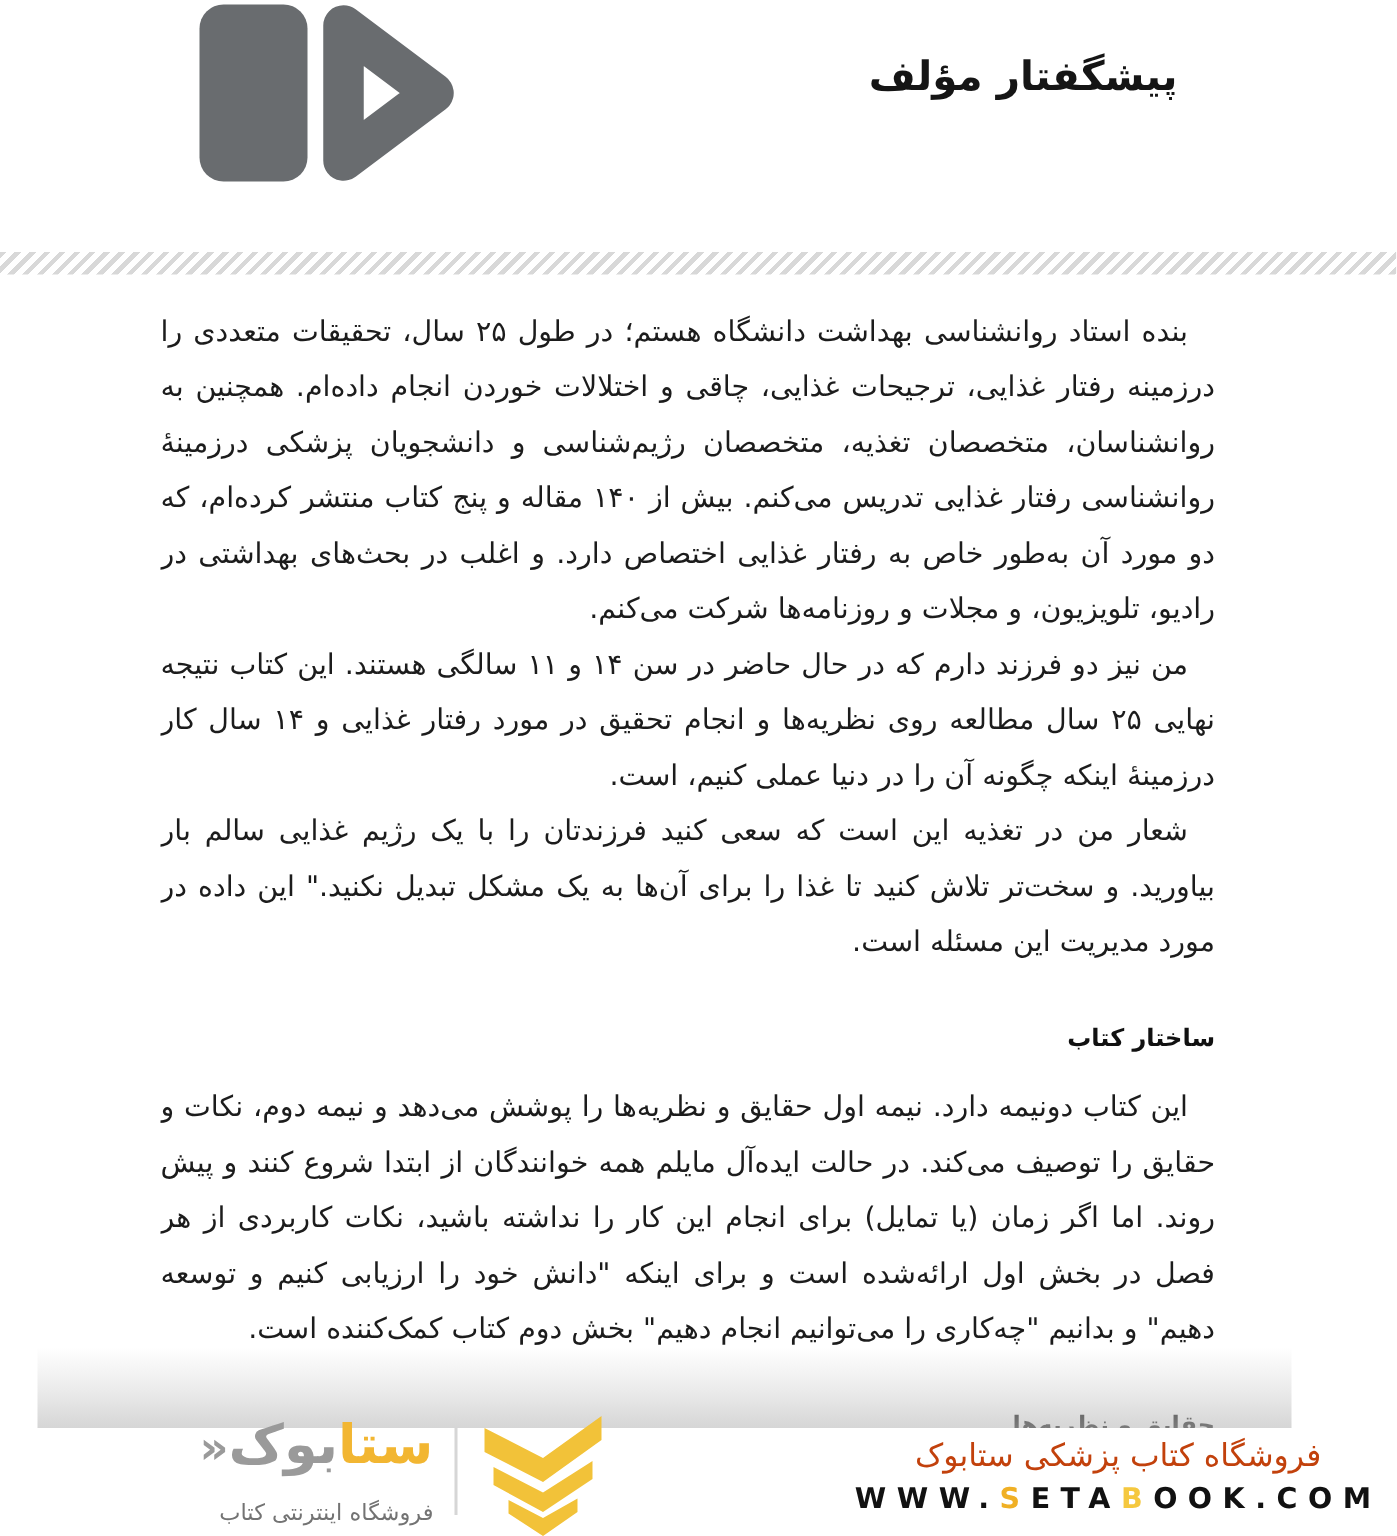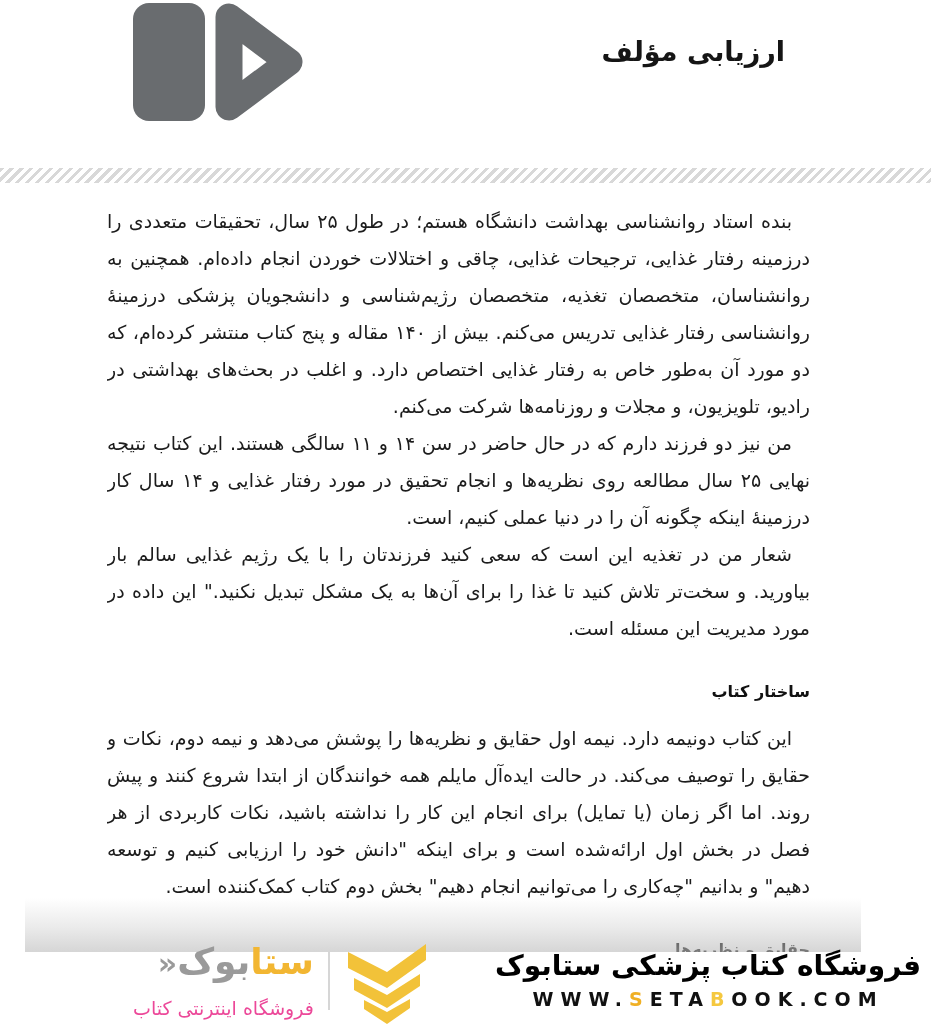--- a/index.html
+++ b/index.html
@@ -56,21 +56,21 @@
       rgba(188,188,188,0.62) 100%);
     pointer-events:none;
   }
   
   .footer-right{
     position:absolute;right:10px;bottom:14px;
     text-align:center;
   }
   .store-name{
     direction:rtl;
-    font-size:28px;font-weight:bold;color:#000000;
+    font-size:21px;font-weight:normal;color:#c2410c;
     margin-bottom:6px;
   }
   .website{
     font-size:19px;font-weight:bold;color:#111;
     letter-spacing:7px;
     font-family:"DejaVu Sans", sans-serif;
   }
   .website .yl1{color:#f0b025;}
   .website .yl2{color:#f5c83f;}
   .footer-left{
@@ -81,38 +81,38 @@
   .wordmark{
     direction:rtl;
     font-size:36px;font-weight:bold;line-height:36px;
     letter-spacing:1px;
   }
   .wordmark .wm-yellow{color:#f2b632;}
   .wordmark .wm-gray{color:#9a9a9a;}
   .wordmark .wm-chev{color:#9a9a9a;font-size:30px;}
   .tagline{
     direction:rtl;
-    font-size:19px;color:#ec4899;margin-top:15px;
+    font-size:15px;color:#737373;margin-top:15px;
   }
   .v-divider{width:2px;height:58px;background:#d6d6d6;}
   .chev-emblem{width:86px;height:86px;}
 </style>
 </head>
 <body>
 
 <div class="page">
 
   <div class="logo-mark">
     <div class="logo-rect"></div>
     <svg class="logo-play" viewBox="0 0 94 118" xmlns="http://www.w3.org/2000/svg">
       <polygon points="16,14 76,59 16,104" fill="#ffffff" stroke="#696c6f" stroke-width="27" stroke-linejoin="round"></polygon>
     </svg>
   </div>
 
-  <div class="page-title">ارزیابی مؤلف</div>
+  <div class="page-title">پیشگفتار مؤلف</div>
 
   <div class="hatch"></div>
 
   <div class="content">
     <p>بنده استاد روانشناسی بهداشت دانشگاه هستم؛ در طول ۲۵ سال، تحقیقات متعددی را درزمینه رفتار غذایی، ترجیحات غذایی، چاقی و اختلالات خوردن انجام داده‌ام. همچنین به روانشناسان، متخصصان تغذیه، متخصصان رژیم‌شناسی و دانشجویان پزشکی درزمینهٔ روانشناسی رفتار غذایی تدریس می‌کنم. بیش از ۱۴۰ مقاله و پنج کتاب منتشر کرده‌ام، که دو مورد آن به‌طور خاص به رفتار غذایی اختصاص دارد. و اغلب در بحث‌های بهداشتی در رادیو، تلویزیون، و مجلات و روزنامه‌ها شرکت می‌کنم.</p>
     <p>من نیز دو فرزند دارم که در حال حاضر در سن ۱۴ و ۱۱ سالگی هستند. این کتاب نتیجه نهایی ۲۵ سال مطالعه روی نظریه‌ها و انجام تحقیق در مورد رفتار غذایی و ۱۴ سال کار درزمینهٔ اینکه چگونه آن را در دنیا عملی کنیم، است.</p>
     <p>شعار من در تغذیه این است که سعی کنید فرزندتان را با یک رژیم غذایی سالم بار بیاورید. و سخت‌تر تلاش کنید تا غذا را برای آن‌ها به یک مشکل تبدیل نکنید." این داده در مورد مدیریت این مسئله است.</p>
 
     <h2>ساختار کتاب</h2>
     <p>این کتاب دونیمه دارد. نیمه اول حقایق و نظریه‌ها را پوشش می‌دهد و نیمه دوم، نکات و حقایق را توصیف می‌کند. در حالت ایده‌آل مایلم همه خوانندگان از ابتدا شروع کنند و پیش روند. اما اگر زمان (یا تمایل) برای انجام این کار را نداشته باشید، نکات کاربردی از هر فصل در بخش اول ارائه‌شده است و برای اینکه "دانش خود را ارزیابی کنیم و توسعه دهیم" و بدانیم "چه‌کاری را می‌توانیم انجام دهیم" بخش دوم کتاب کمک‌کننده است.</p>

